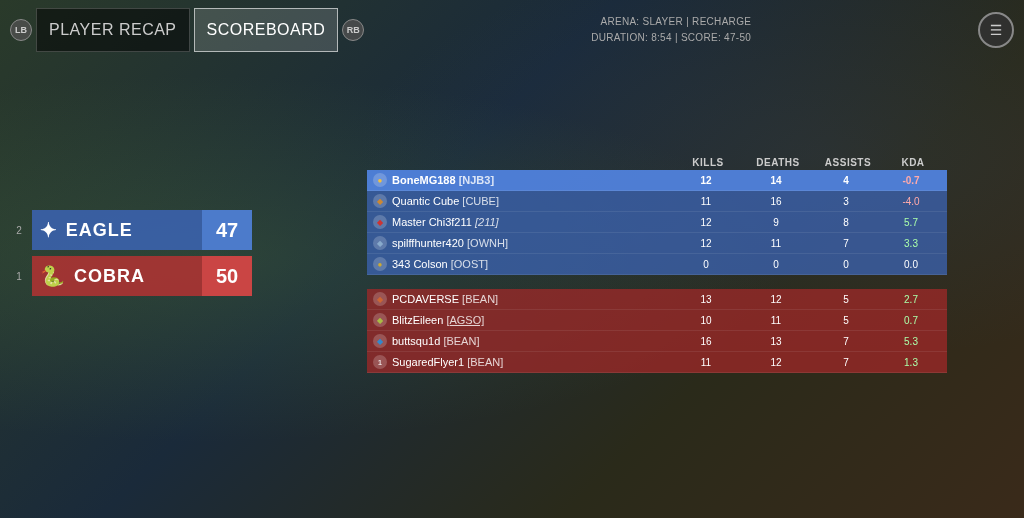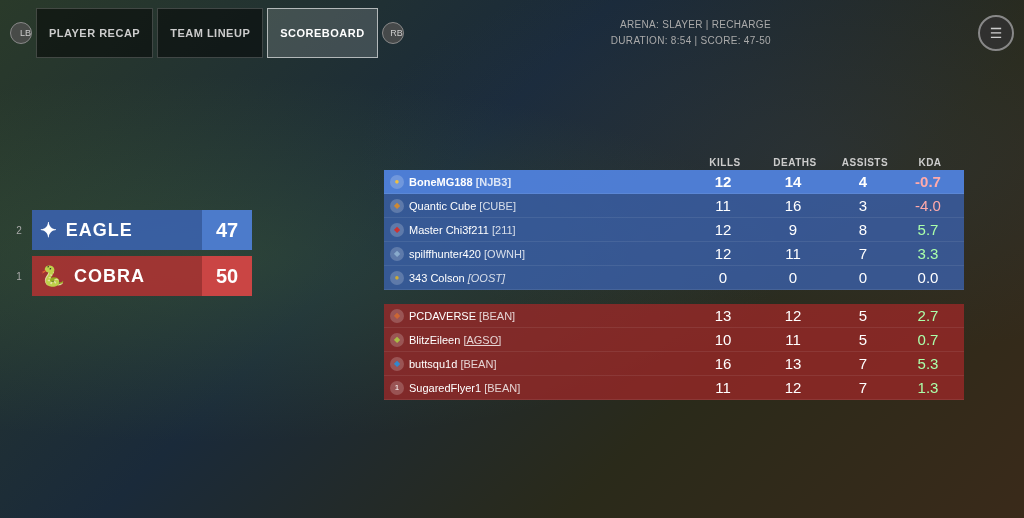--- a/index.html
+++ b/index.html
@@ -56,23 +56,23 @@
       padding: 0 10px;
     }
 
     .nav-left {
       display: flex;
       align-items: center;
       gap: 4px;
     }
 
     .nav-btn {
-      padding: 18px 12px;
-      font-size: 11px;
-      font-weight: bold;
+      padding: 12px 12px;
+      font-size: 16px;
+      font-weight: normal;
       letter-spacing: 0.5px;
       color: #ccc;
       background: rgba(0,0,0,0.5);
       border: 1px solid rgba(255,255,255,0.2);
       cursor: pointer;
       text-transform: uppercase;
     }
 
     .nav-btn.active {
       color: #fff;
@@ -81,24 +81,24 @@
     }
 
     .nav-circle {
       width: 22px;
       height: 22px;
       border-radius: 50%;
       background: rgba(80,80,80,0.8);
       border: 1px solid #888;
       display: flex;
       align-items: center;
-      justify-content: flex-end;
+      justify-content: center;
       font-size: 9px;
       color: #ccc;
-      font-weight: normal;
+      font-weight: bold;
     }
 
     .nav-right {
       text-align: right;
       font-size: 10px;
       color: #ccc;
       line-height: 1.6;
     }
 
     .nav-right .arena-line {
@@ -195,21 +195,21 @@
     .cobra-row .team-name-box {
       background: rgba(180, 50, 50, 0.85);
     }
     .cobra-row .team-score-box {
       background: rgba(220, 70, 70, 0.9);
     }
 
     
     .scoreboard {
       position: absolute;
-      left: 384px;
+      left: 367px;
       top: 155px;
       z-index: 10;
       width: 580px;
     }
 
     .score-header {
       display: grid;
       grid-template-columns: 1fr 70px 70px 70px 60px;
       padding: 2px 4px;
       color: #ccc;
@@ -262,21 +262,21 @@
       border-radius: 50%;
       display: inline-flex;
       align-items: center;
       justify-content: center;
       font-size: 8px;
       flex-shrink: 0;
     }
 
     .stat-cell {
       text-align: center;
-      font-size: 15px;
+      font-size: 10px;
     }
 
     .kda-positive { color: #aaffaa; }
     .kda-negative { color: #ffaaaa; }
     .kda-zero { color: #ffffff; }
 
     .gap-row {
       height: 6px;
     }
   </style>
@@ -288,21 +288,20 @@
 
 <div class="characters">
 </div>
 
 <div class="top-nav">
   <div class="nav-left">
     <div class="nav-circle">
       <span>LB</span>
     </div>
     <div class="nav-btn">PLAYER RECAP</div>
-    <div class="nav-btn">TEAM LINEUP</div>
     <div class="nav-btn active">SCOREBOARD</div>
     <div class="nav-circle">
       <span>RB</span>
     </div>
   </div>
 
   <div class="nav-right">
     <div class="arena-line">ARENA: SLAYER  |  RECHARGE</div>
     <div class="arena-line">DURATION: 8:54  |  SCORE: 47-50</div>
   </div>
@@ -358,41 +357,41 @@
       <span>Quantic Cube <span style="opacity:0.8;">[CUBE]</span></span>
     </div>
     <div class="stat-cell">11</div>
     <div class="stat-cell">16</div>
     <div class="stat-cell">3</div>
     <div class="stat-cell kda-negative">-4.0</div>
   </div>
       <div class="player-row">
     <div class="player-name">
       <span class="player-icon" style="background:rgba(255,255,255,0.2);color:#cc3333;">◆</span>
-      <span>Master Chi3f211 <span style="opacity:0.8;">[211]</span></span>
+      <span>Master Chi3f211 <span style="opacity:0.8;font-style:italic;">[211]</span></span>
     </div>
     <div class="stat-cell">12</div>
     <div class="stat-cell">9</div>
     <div class="stat-cell">8</div>
     <div class="stat-cell kda-positive">5.7</div>
   </div>
       <div class="player-row">
     <div class="player-name">
       <span class="player-icon" style="background:rgba(255,255,255,0.2);color:#88aacc;">◆</span>
       <span>spilffhunter420 <span style="opacity:0.8;">[OWNH]</span></span>
     </div>
     <div class="stat-cell">12</div>
     <div class="stat-cell">11</div>
     <div class="stat-cell">7</div>
     <div class="stat-cell kda-positive">3.3</div>
   </div>
       <div class="player-row">
     <div class="player-name">
       <span class="player-icon" style="background:rgba(255,255,255,0.2);color:#ccaa33;">●</span>
-      <span>343 Colson <span style="opacity:0.8;font-style:italic;">[OOST]</span></span>
+      <span>343 Colson <span style="opacity:0.8;">[OOST]</span></span>
     </div>
     <div class="stat-cell">0</div>
     <div class="stat-cell">0</div>
     <div class="stat-cell">0</div>
     <div class="stat-cell kda-zero">0.0</div>
   </div>
     </div>
 
   <div class="gap-row"></div>
 

